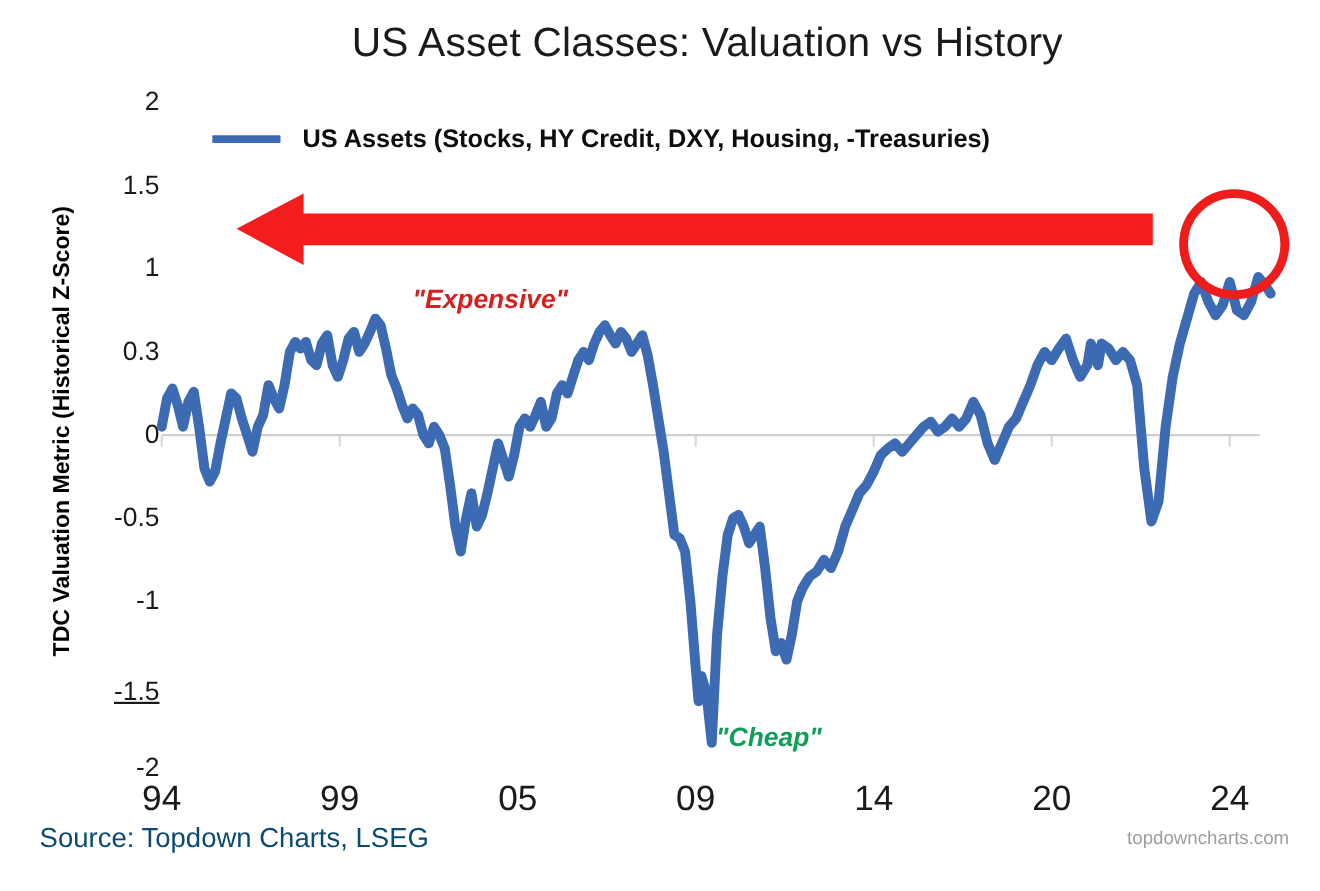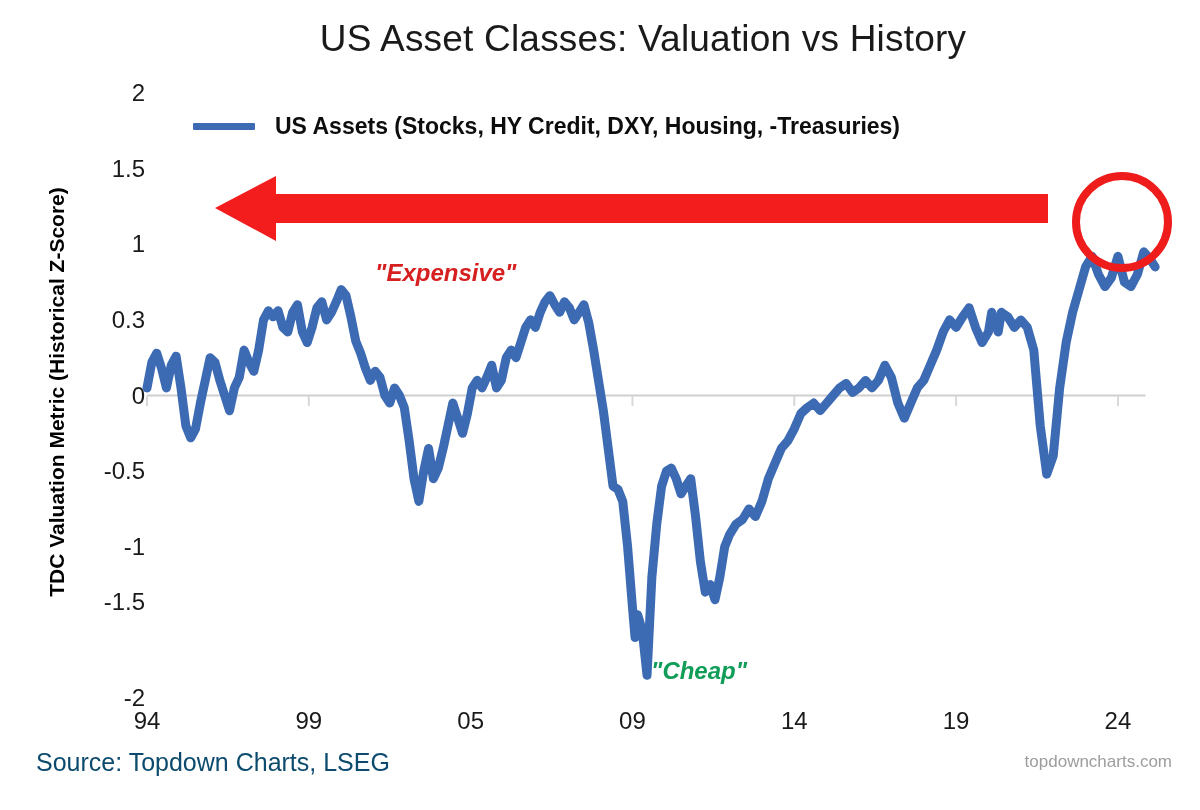--- a/index.html
+++ b/index.html
@@ -44,21 +44,21 @@
     transform:translateY(-50%);
   }
   #yticks{position:absolute;left:85px;top:0;width:60px;height:810px;}
 
   .xtick{
     position:absolute;
     top:707px;
     width:80px;
     margin-left:-40px;
     text-align:center;
-    font-size:24px;
+    font-size:32px;
     color:#1a1a1a;
   }
 
   .source{
     position:absolute;left:36px;top:748px;
     font-size:25px;color:#0c4a6e;
   }
   .watermark{
     position:absolute;right:28px;top:752px;
     font-size:17px;color:#9d9d9d;
@@ -96,30 +96,30 @@
   <div class="ylabel">TDC Valuation Metric (Historical Z-Score)</div>
 
   <div id="yticks">
       <div class="ytick" style="top: 93px;">2</div>
       <div class="ytick" style="top: 168.625px;">1.5</div>
       <div class="ytick" style="top: 244.25px;">1</div>
       <div class="ytick" style="top: 319.875px;">0.3</div>
       <div class="ytick" style="top: 395.5px;">0</div>
       <div class="ytick" style="top: 471.125px;">-0.5</div>
       <div class="ytick" style="top: 546.75px;">-1</div>
-      <div class="ytick" style="top: 602px;">-1.5</div>
+      <div class="ytick" style="top: 629px; text-decoration: underline;">-1.5</div>
       <div class="ytick" style="top: 698px;">-2</div>
     </div>
   <div id="xticks-wrap">
       <div class="xtick" style="left: 147px;">94</div>
       <div class="xtick" style="left: 308.821px;">99</div>
       <div class="xtick" style="left: 470.642px;">05</div>
       <div class="xtick" style="left: 632.463px;">09</div>
       <div class="xtick" style="left: 794.284px;">14</div>
-      <div class="xtick" style="left: 956.105px;">19</div>
+      <div class="xtick" style="left: 956.105px;">20</div>
       <div class="xtick" style="left: 1117.93px;">24</div>
     </div>
 
   <div class="legend">
     <span class="legend-swatch" style="background: rgb(61, 107, 179);"></span>
     <span class="legend-text">US Assets (Stocks, HY Credit, DXY, Housing, -Treasuries)</span>
   </div>
 
   <svg class="layer" viewBox="0 0 1200 810" preserveAspectRatio="none">
     <g>

